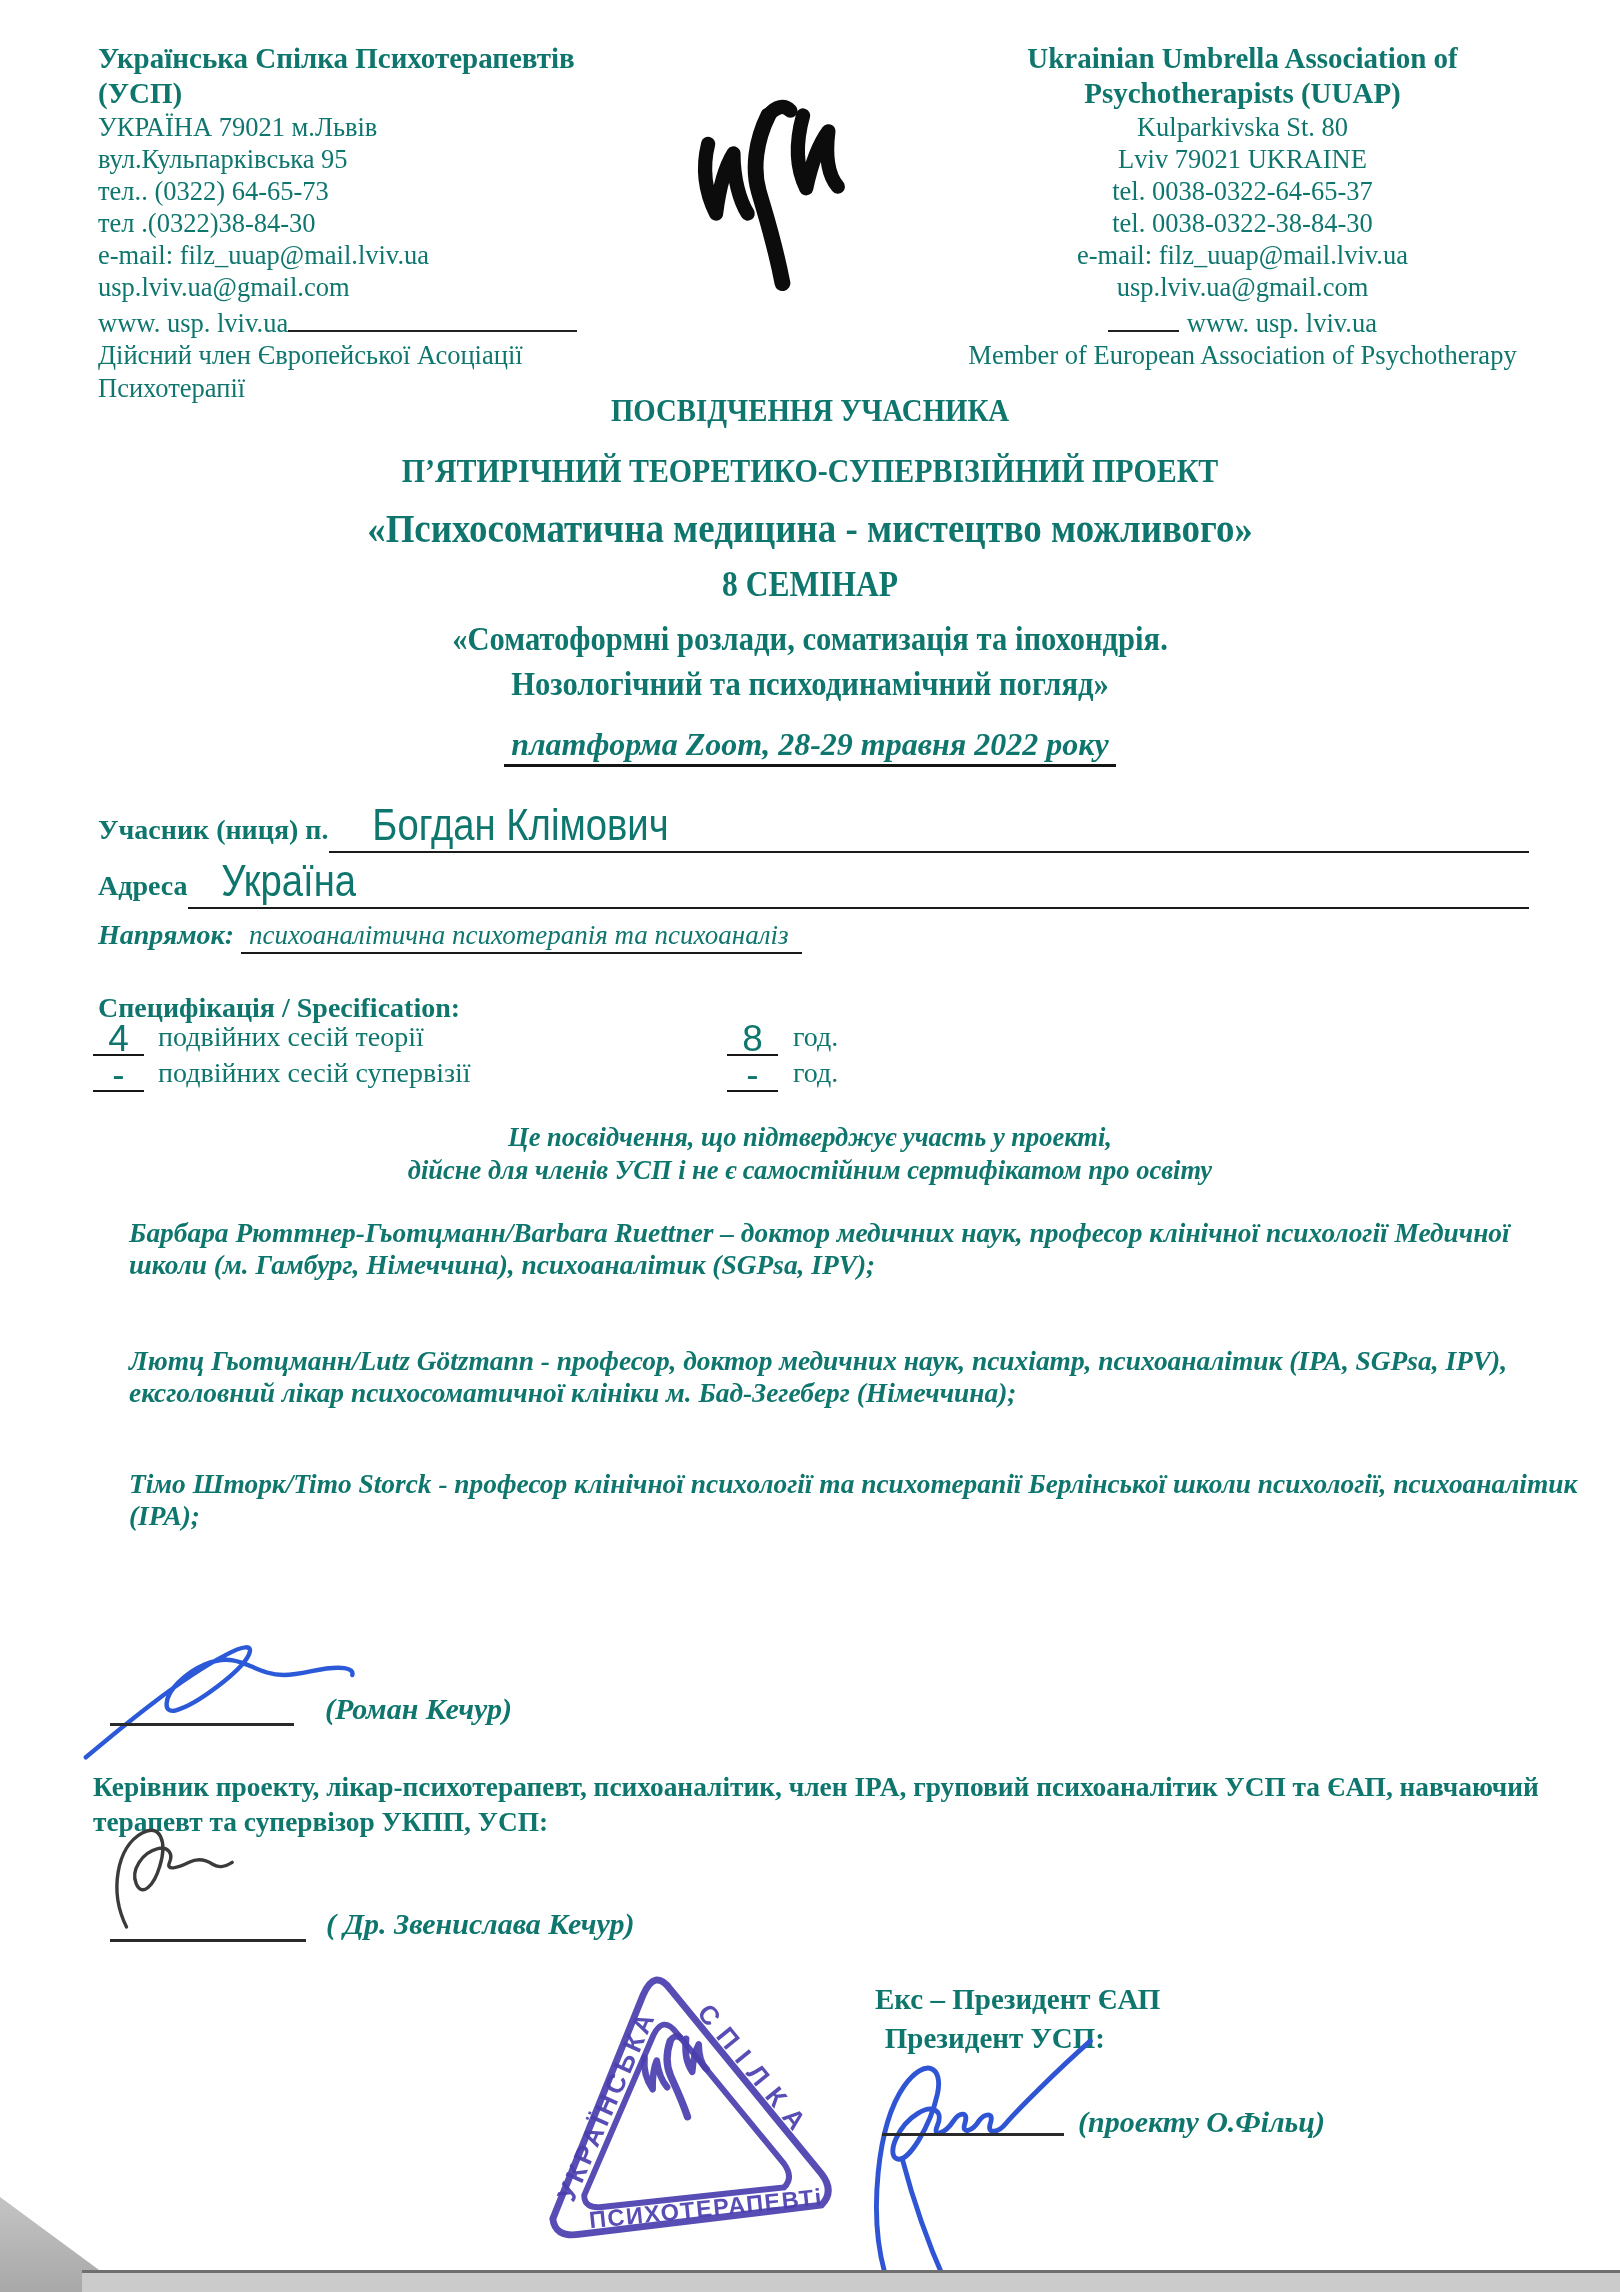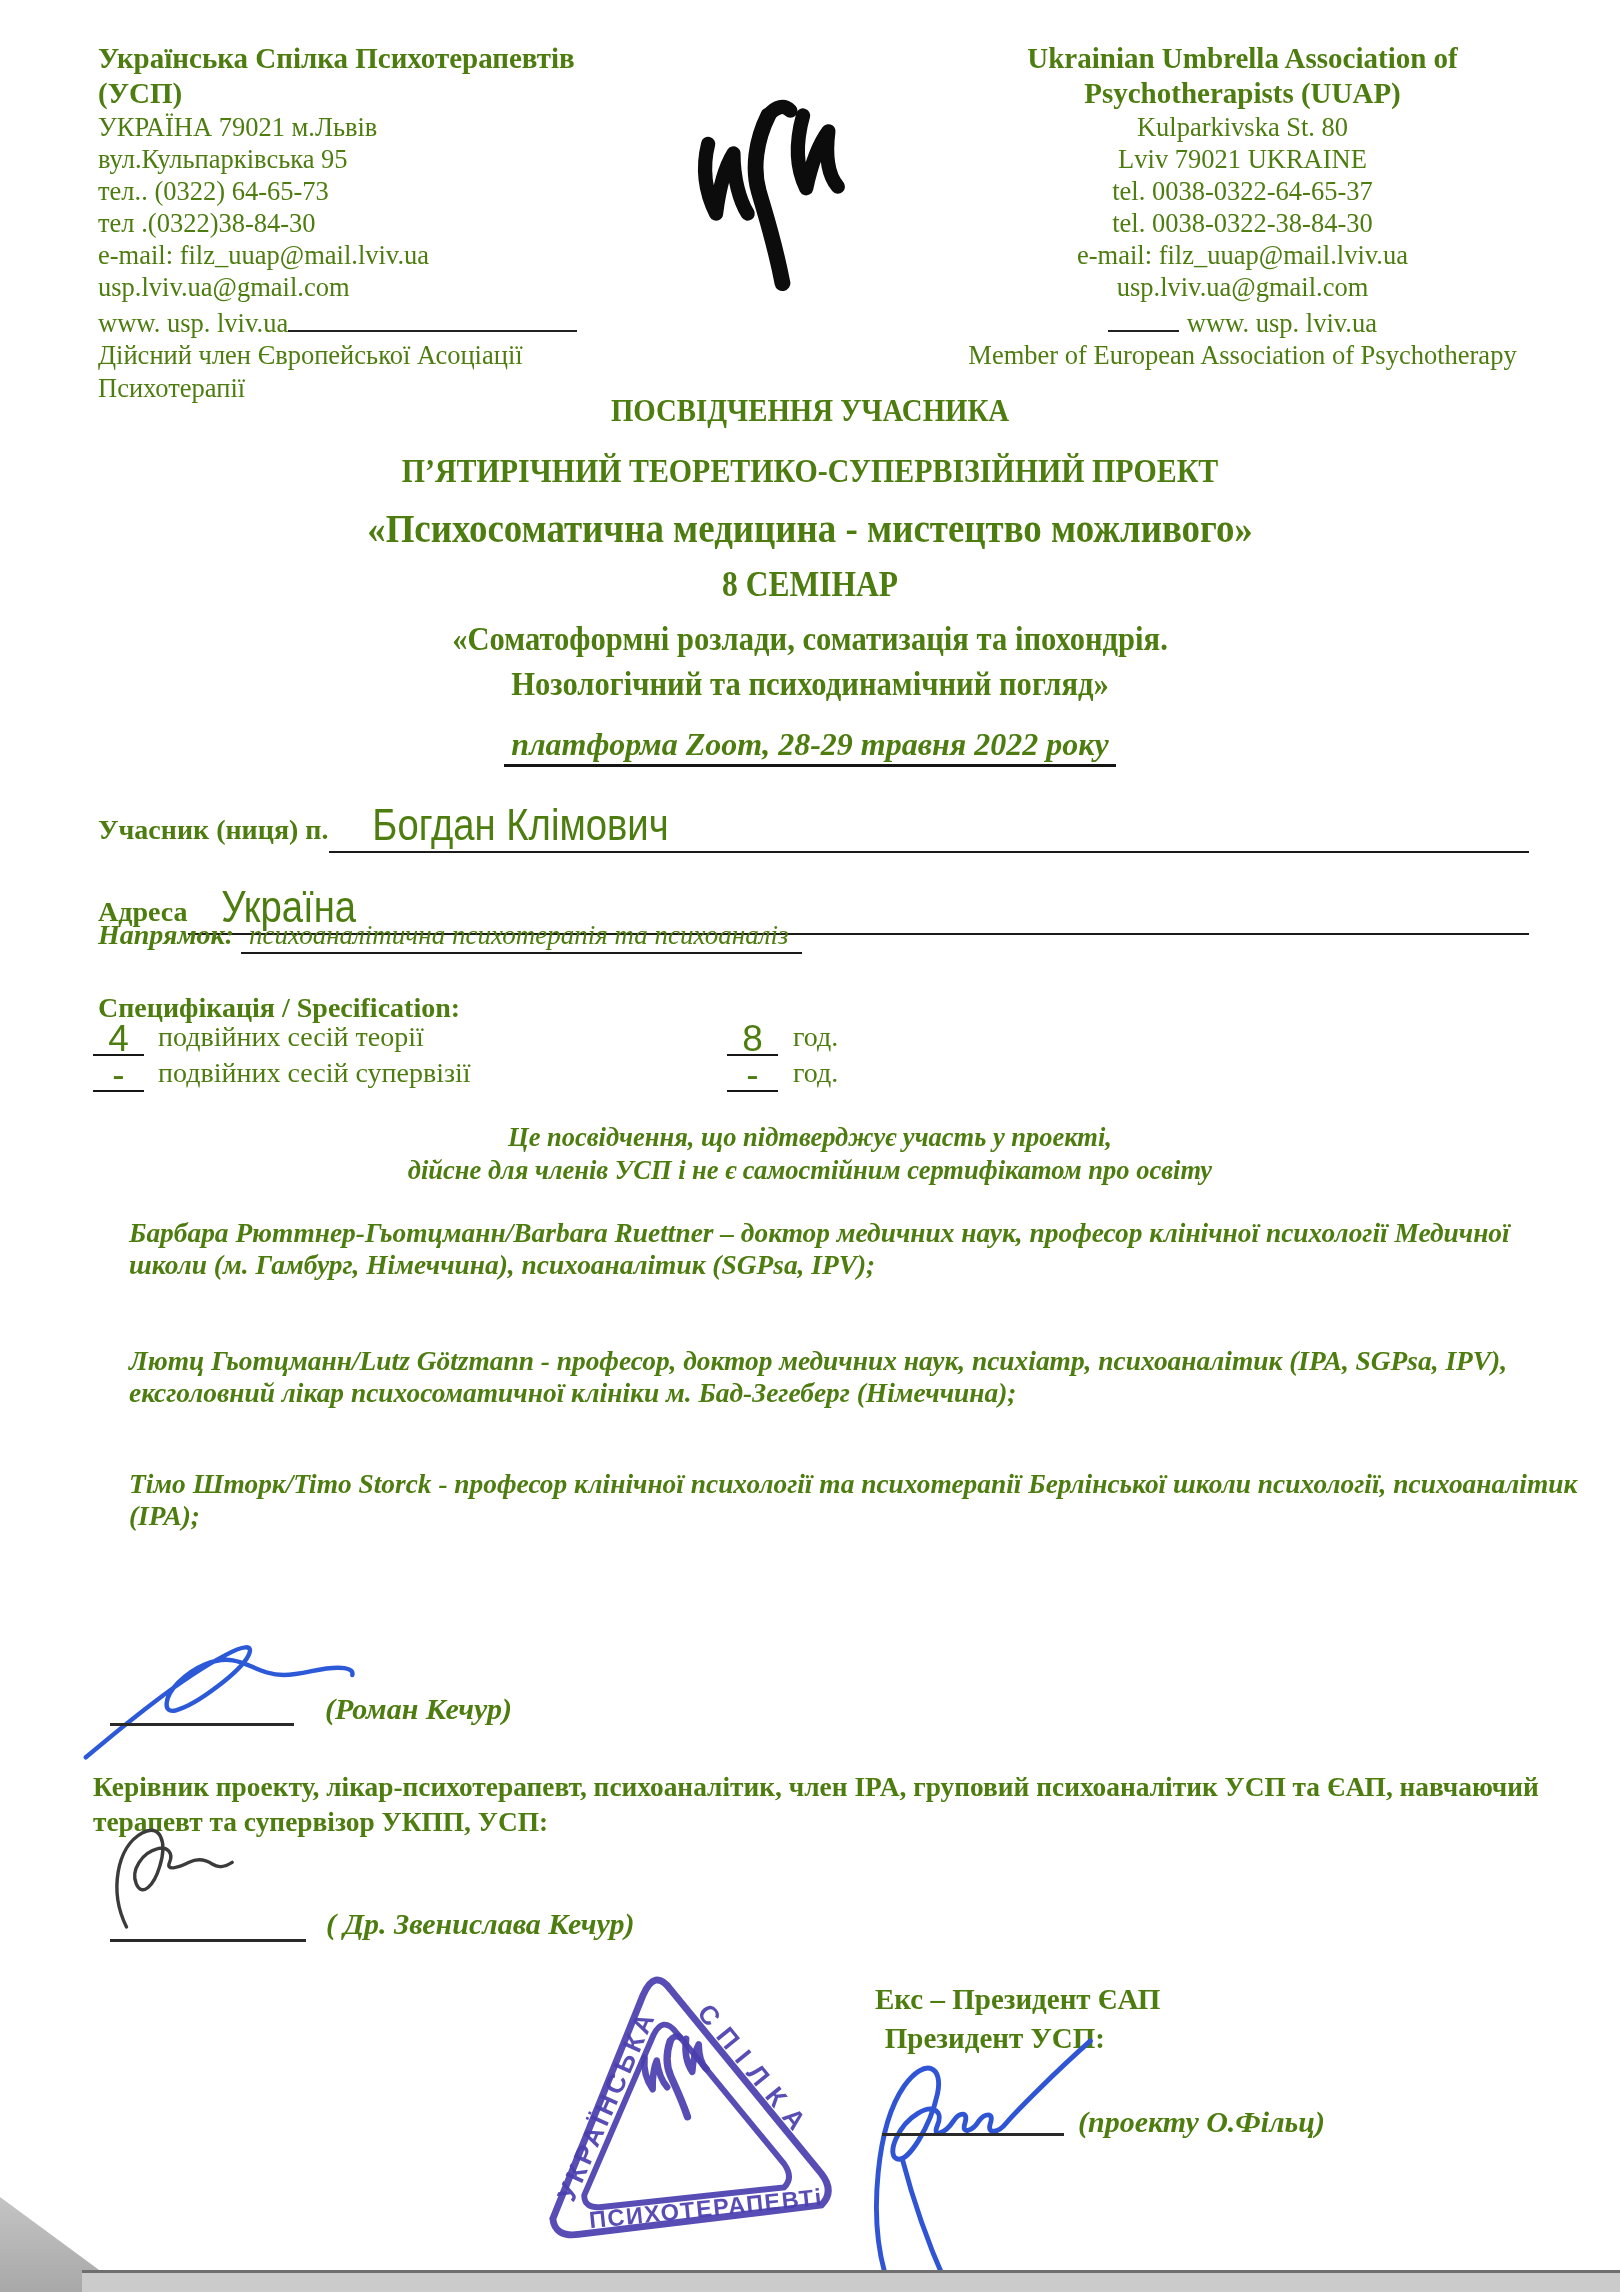--- a/index.html
+++ b/index.html
@@ -1,17 +1,17 @@
 <!DOCTYPE html>
 <html><head>
 <meta charset="utf-8">
 <style>
   html,body{margin:0;padding:0;background:#e8e8e8;}
   .page{position:relative;width:1620px;height:2293px;background:#ffffff;margin:0 auto;
-        font-family:"Liberation Serif", serif;color:#4d7c0f;overflow:hidden;}
+        font-family:"Liberation Serif", serif;color:#0f766e;overflow:hidden;}
   .abs{position:absolute;}
   .center{left:0;right:0;text-align:center;}
   .cond{transform:scaleX(0.9);transform-origin:center top;}
   .cond88{transform:scaleX(0.88);transform-origin:center top;}
   
   .hdr-left{left:98px;top:41px;width:495px;}
   .hdr-left .title{font-size:29px;font-weight:bold;line-height:35px;}
   .hdr-left .line{font-size:26.5px;line-height:32px;}
   .hdr-right{left:936px;top:41px;width:613px;text-align:center;}
   .hdr-right .title{font-size:29px;font-weight:bold;line-height:35px;}
@@ -114,21 +114,21 @@
   <div class="abs center venue">
     <span class="u">платформа Zoom, 28-29 травня 2022 року</span>
   </div>
 
   <div class="form-row" style="top:782px;height:71px">
     <span class="lbl">Учасник (ниця) п.</span>
     <span class="fill">
       <span class="value entry">Богдан Клімович</span>
     </span>
   </div>
-  <div class="form-row" style="top:883px;height:52px">
+  <div class="form-row" style="top:857px;height:52px">
     <span class="lbl">Адреса</span>
     <span class="fill">
       <span class="value entry" style="padding-left:39px">Україна</span>
     </span>
   </div>
   <div class="abs direction">
     <span class="lbl">Напрямок:</span>
     <span class="val">психоаналітична психотерапія та психоаналіз</span>
   </div>
 

